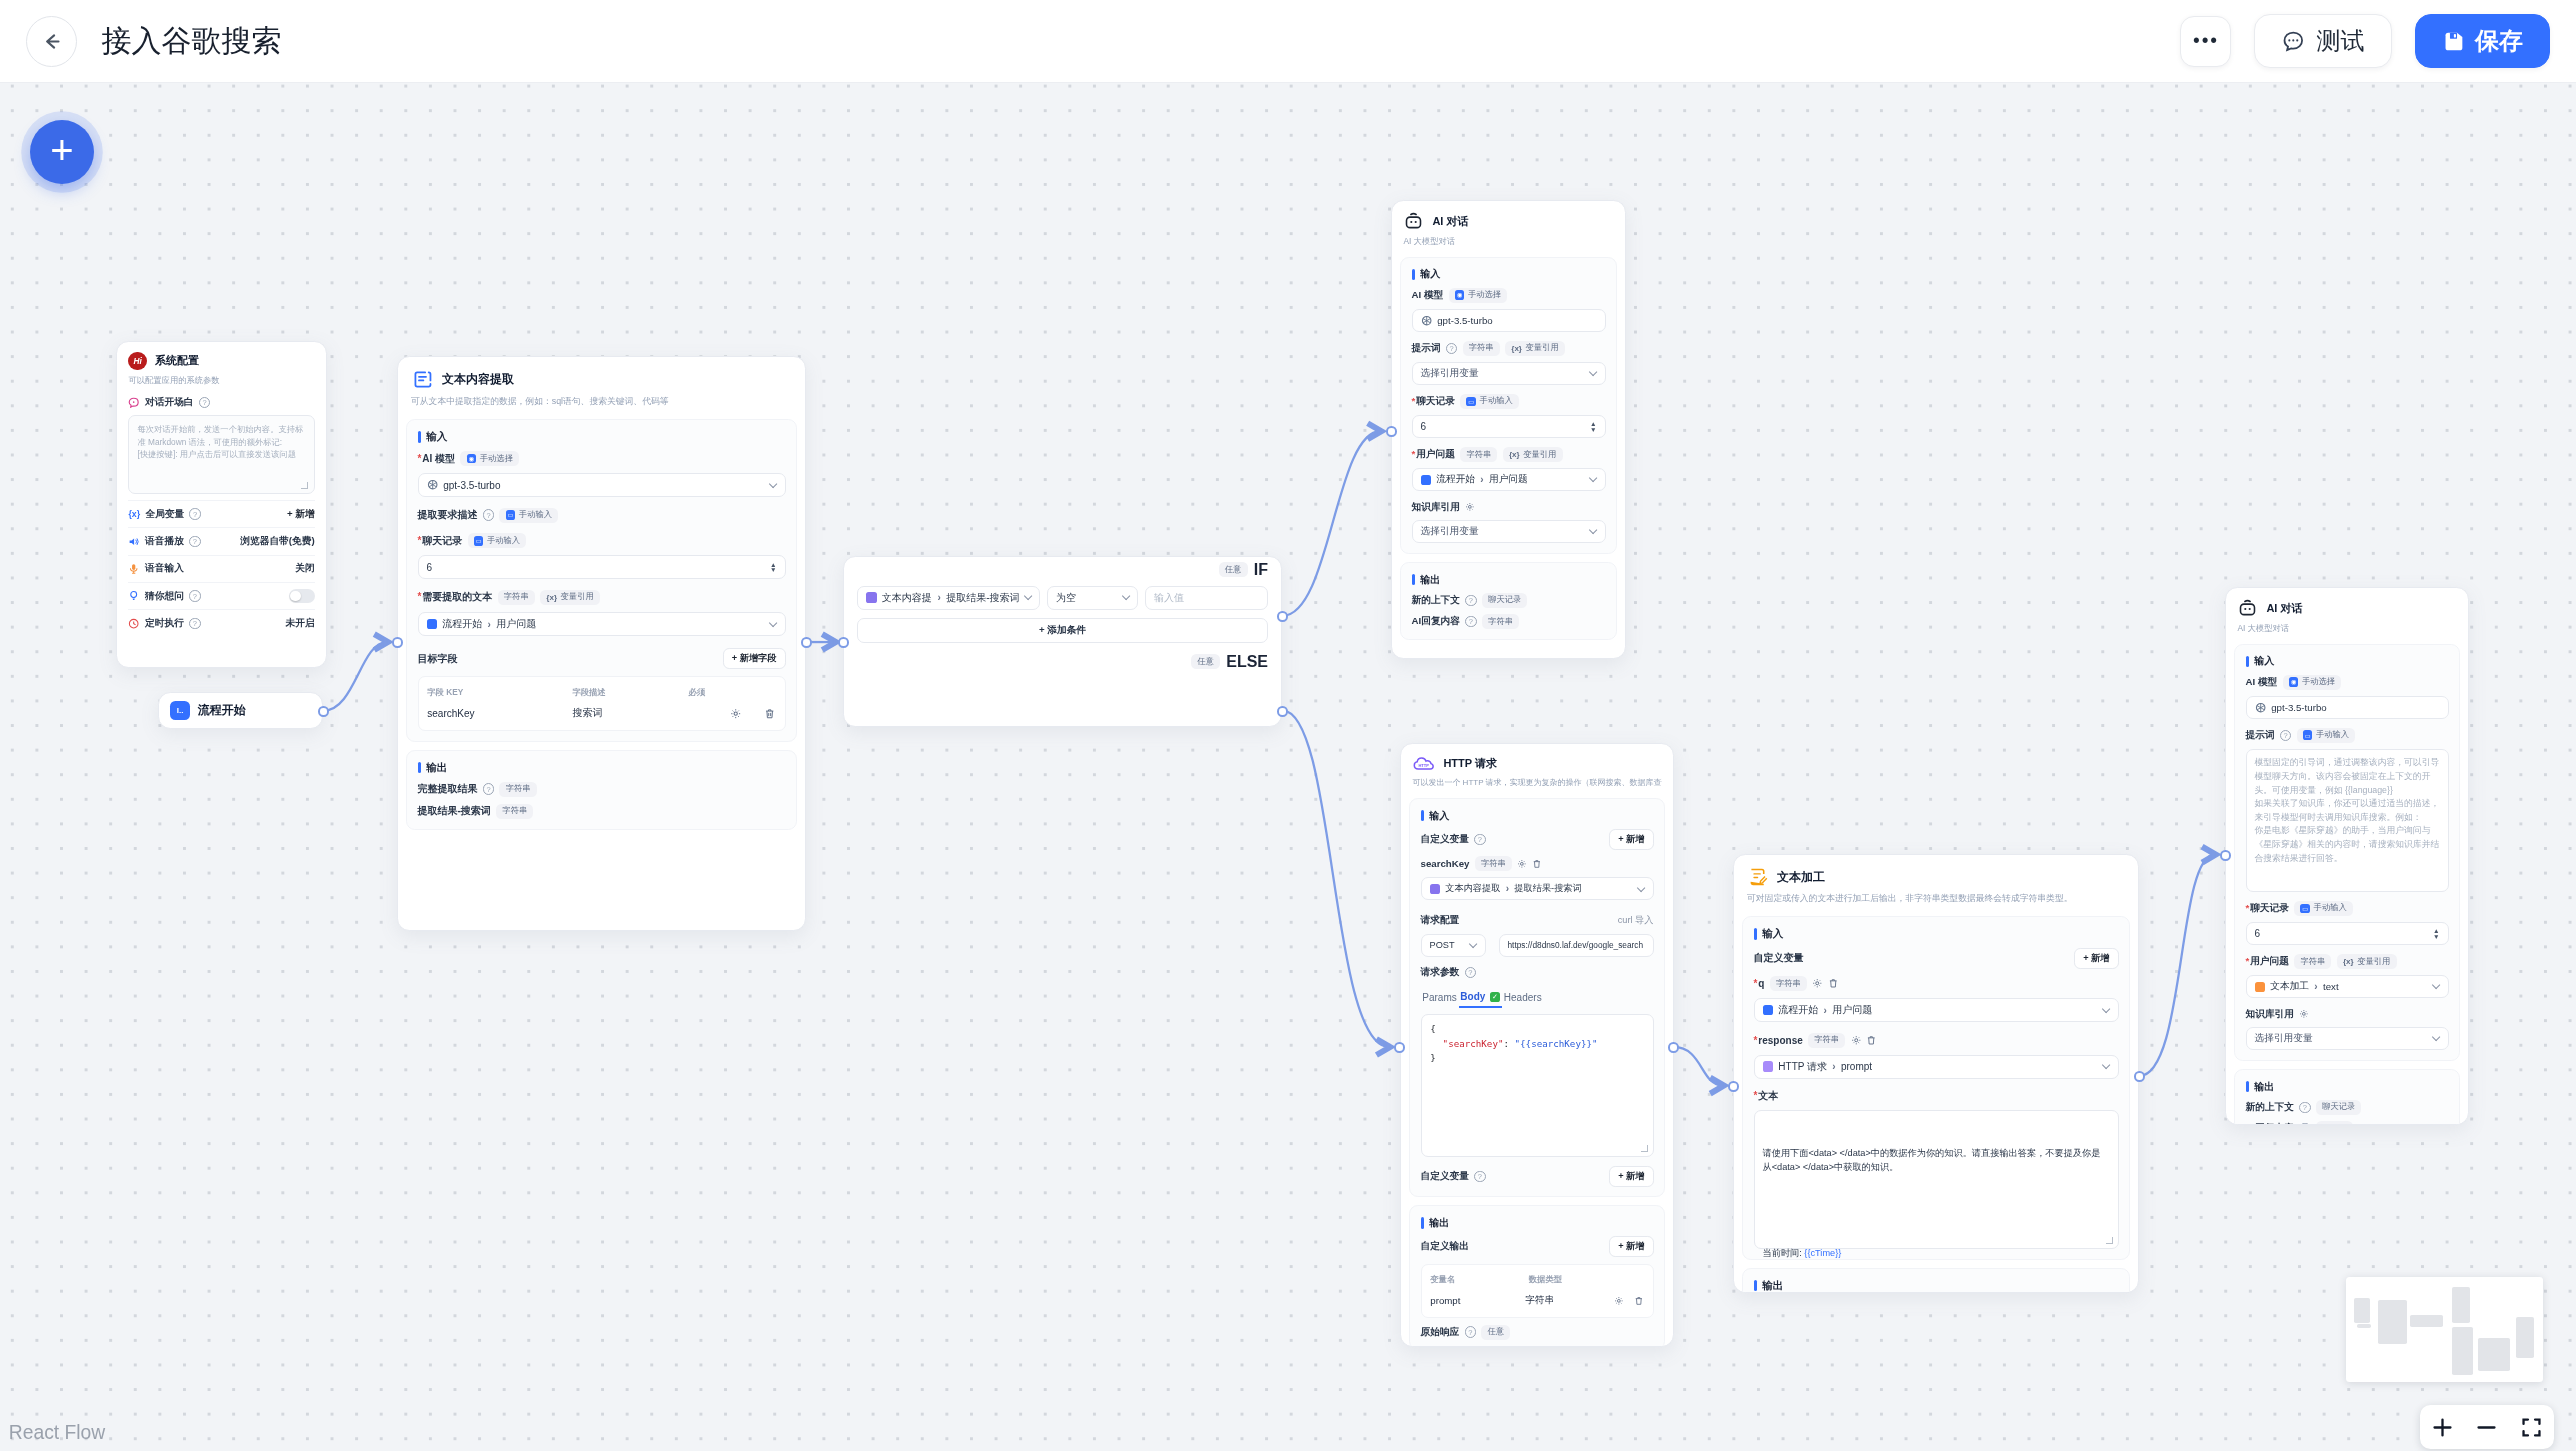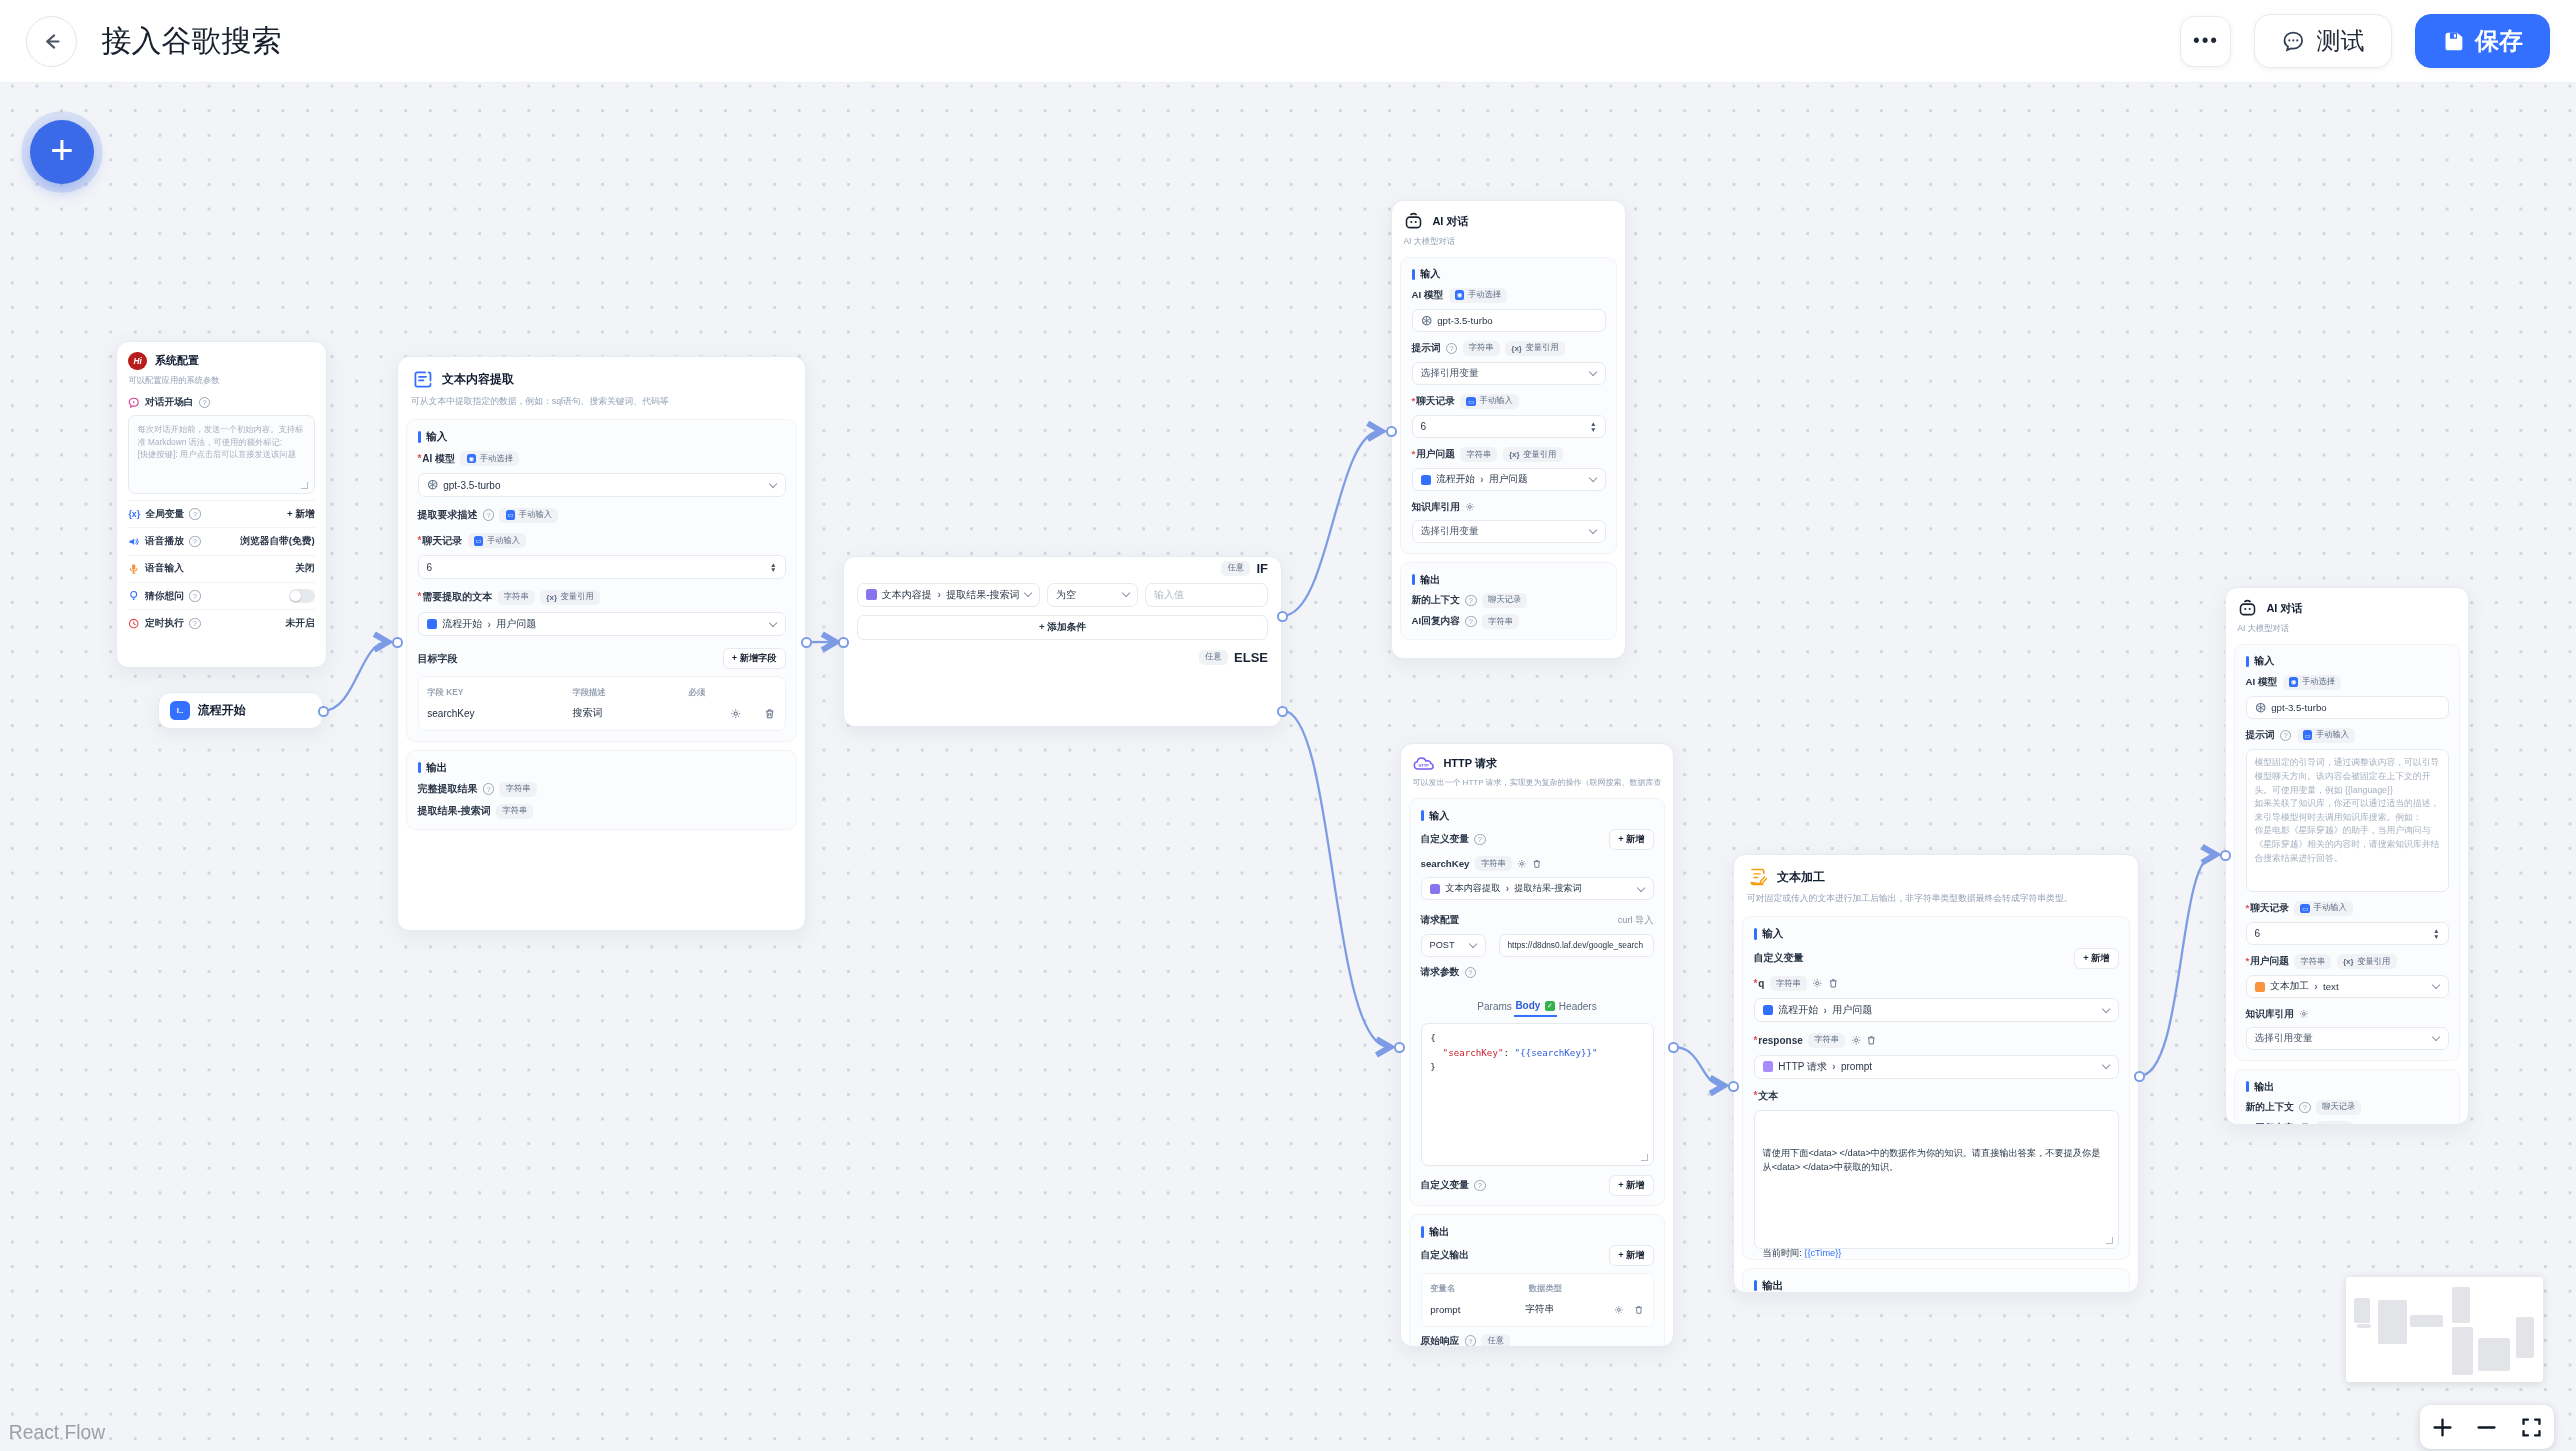--- a/index.html
+++ b/index.html
@@ -75,26 +75,26 @@
   .tr{display:grid;align-items:center;min-height:19.3px;font-size:10px;color:#222e42}
   .th{font-size:8.3px;color:#98a2b3;font-weight:600}
   .ico-sm{width:11.4px;height:11.4px;flex:none}
   .rowact{display:flex;gap:7px;justify-content:flex-end}
   .divider-row{display:flex;align-items:center;justify-content:space-between;border-top:1.3px solid #f1f3f7;padding-top:6.2px}
   .toggle{width:26px;height:14px;border-radius:8px;background:#e6e9ee;position:relative;flex:none}
   .toggle::after{content:"";position:absolute;left:1.8px;top:1.8px;width:10.5px;height:10.5px;border-radius:50%;background:#fff;box-shadow:0 0.9px 1.8px rgba(0,0,0,.2)}
   .rv{font-size:9.7px;color:#2a3648;font-weight:600}
   
   .jrow{display:flex;align-items:center;justify-content:flex-end;gap:6.2px;padding:0 13px}
-  .iflab{font-size:13px;font-weight:700;color:#1b2436}
+  .iflab{font-size:16px;font-weight:700;color:#1b2436}
   .cond{display:flex;gap:7px;padding:0 13px;margin-top:7px}
   .addcond{margin:8.8px 13px 0;border:1.3px solid var(--bd);border-radius:7px;height:24.6px;display:flex;
     align-items:center;justify-content:center;font-size:9.7px;color:#2a3648;background:#fff;font-weight:600}
   
-  .tabs{display:flex;align-items:center;justify-content:center;margin-top:11px}
+  .tabs{display:flex;align-items:center;justify-content:flex-start;margin-top:2px}
   .tab{font-size:10px;color:#5e6c84;padding:3.5px 1.8px;display:flex;align-items:center;gap:4.4px}
   .tab.active{color:#2b5cd9;font-weight:700;border-bottom:2.2px solid #3370ff}
   .chk{width:10.5px;height:10.5px;border-radius:2.6px;background:#31b24a;color:#fff;font-size:7px;display:inline-flex;align-items:center;justify-content:center}
   .code{position:relative;background:#fff;border:1.3px solid var(--bd);border-radius:7px;padding:7px 8.8px;
     font-family:"DejaVu Sans Mono","Liberation Mono",monospace;font-size:9.2px;line-height:1.6;height:143px;color:#24292f}
   .code .ind{padding-left:12.3px}
   .ck{color:#cb2431}.cv{color:#2b5cd9}
   .tok-b{color:#3370ff}
   .hrow{display:flex;gap:13px}
 </style>

